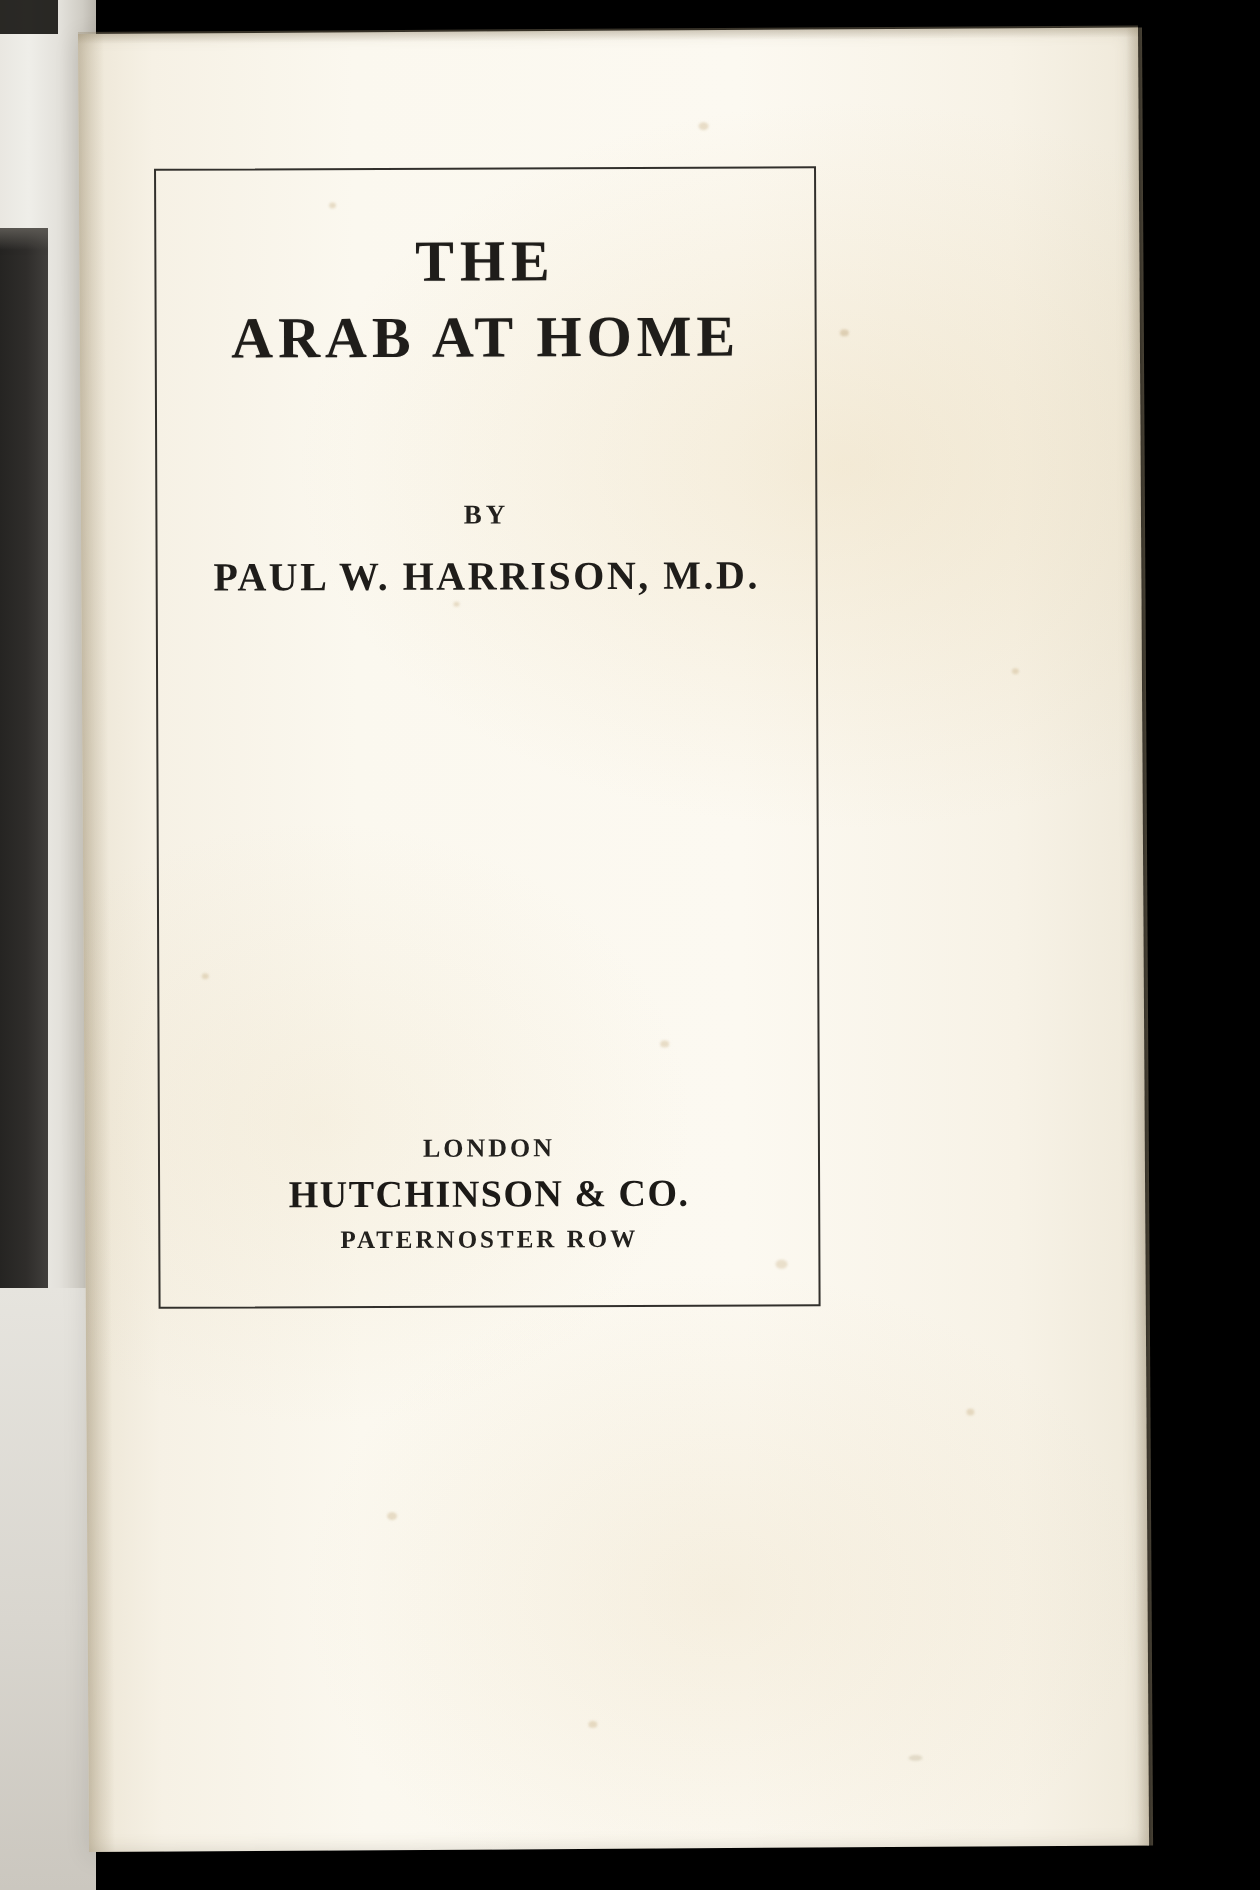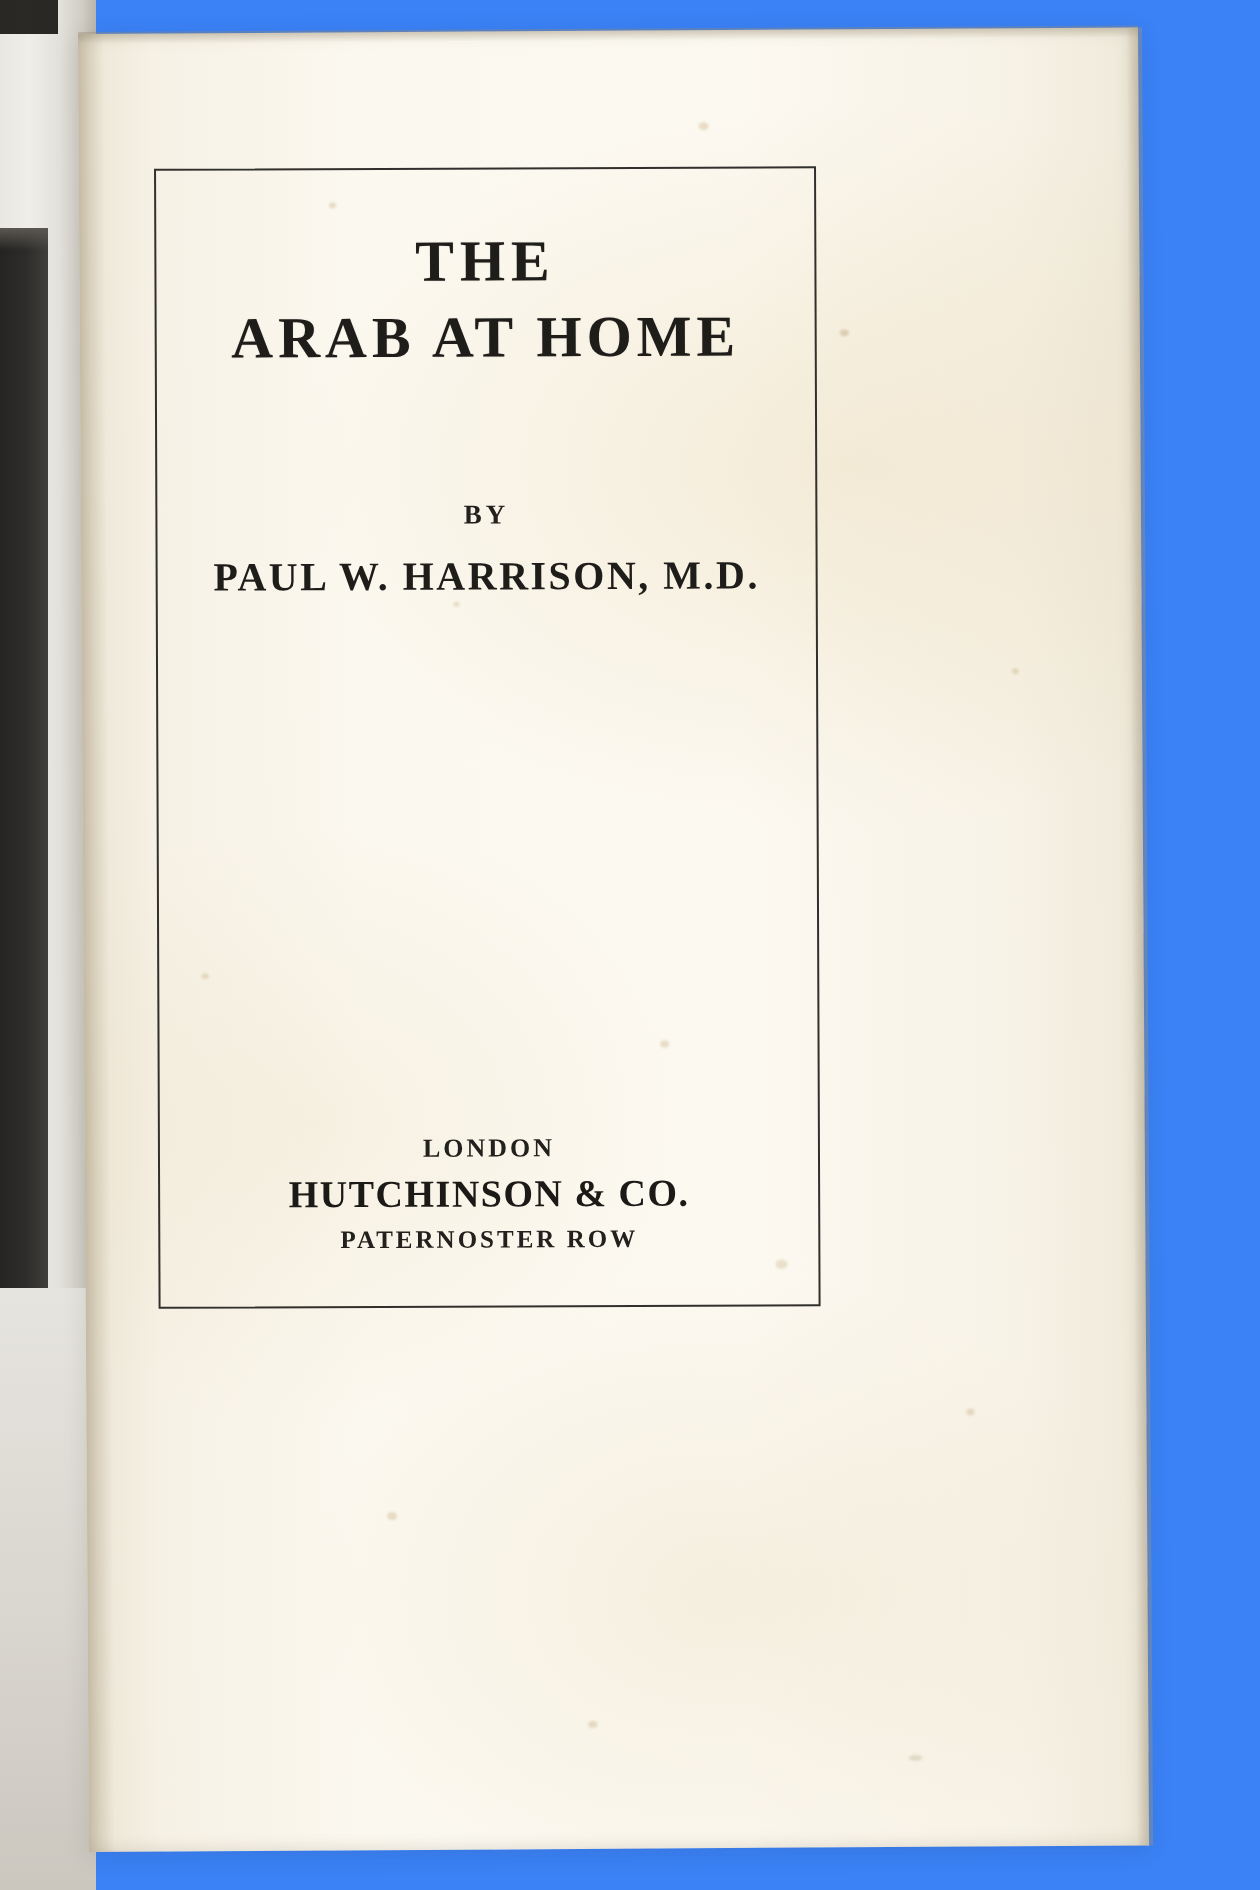--- a/index.html
+++ b/index.html
@@ -12,21 +12,21 @@
     height: 1890px;
     overflow: hidden;
     font-family: "Liberation Serif", serif;
   }
 
   
   #scene {
     position: relative;
     width: 1260px;
     height: 1890px;
-    background: #3b82f6;
+    background: #000000;
   }
 
   
   #left-gutter {
     position: absolute;
     left: 0;
     top: 0;
     width: 96px;
     height: 1890px;
     background: linear-gradient(to right, #e9e7e1 0%, #efeee9 30%, #e3e1db 62%, #cfccc4 86%, #b9b5ac 100%);

